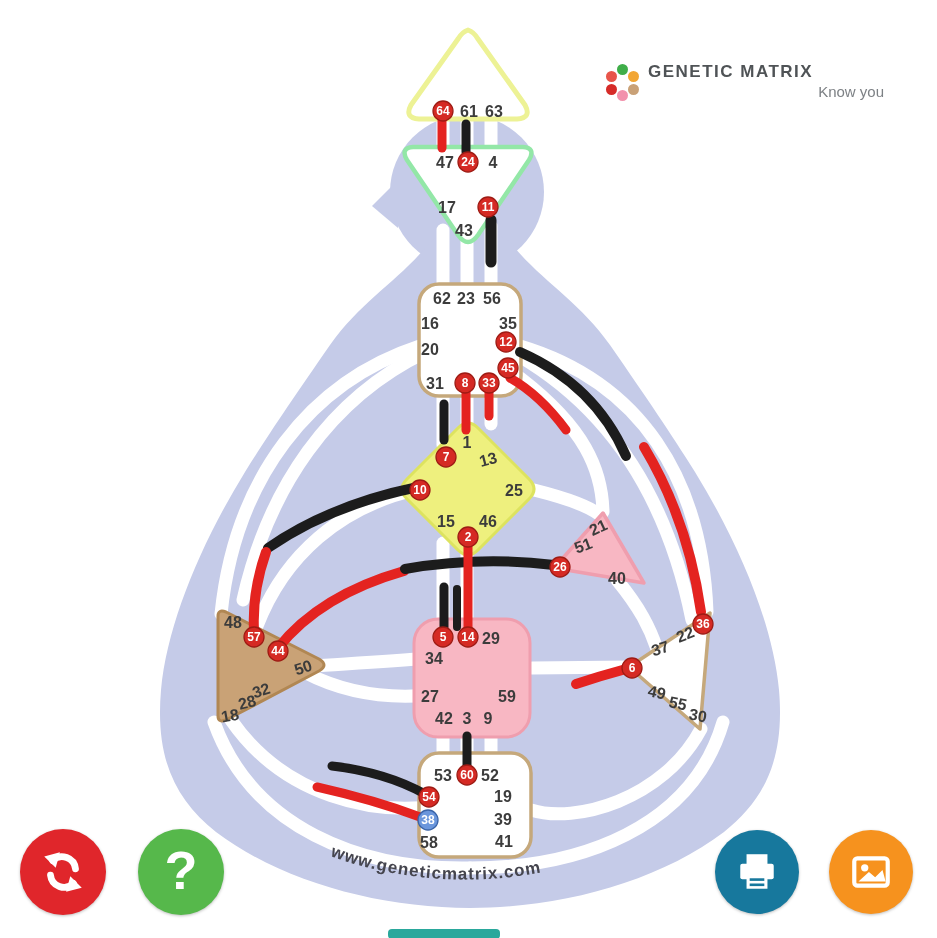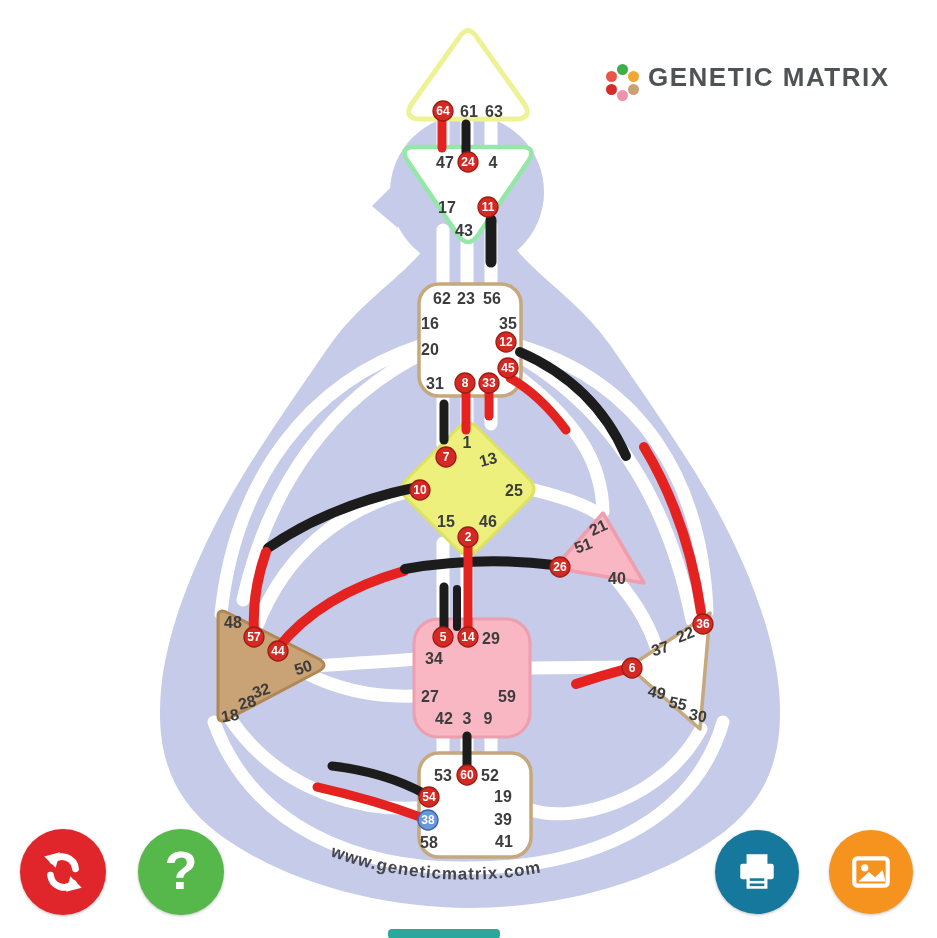--- a/index.html
+++ b/index.html
@@ -6,21 +6,21 @@
   body{
     width:937px;height:938px;background:#ffffff;position:relative;overflow:hidden;
     font-family:"Liberation Sans", sans-serif;
   }
   svg text{font-family:"Liberation Sans", sans-serif;}
   .stage{position:absolute;inset:0;}
   
   .logo{position:absolute;top:62px;left:598px;width:290px;}
   .logo-mark{position:absolute;left:6px;top:2px;width:36px;height:36px;}
   .logo-mark i{position:absolute;width:11px;height:11px;border-radius:50%;display:block;}
-  .logo-title{margin-left:50px;font-size:26px;font-weight:bold;color:#4f5356;letter-spacing:1.5px;white-space:nowrap;}
+  .logo-title{margin-left:50px;font-size:17px;font-weight:bold;color:#4f5356;letter-spacing:1.5px;white-space:nowrap;}
   .logo-tagline{margin-left:50px;text-align:right;font-size:15px;color:#7d8185;margin-top:1px;padding-right:4px;}
   
   .circle-btn{position:absolute;border-radius:50%;display:flex;align-items:center;justify-content:center;
     box-shadow:0 1px 3px rgba(0,0,0,.25);cursor:pointer;}
   .btn-lg{width:86px;height:86px;}
   .btn-md{width:84px;height:84px;}
   .qmark{color:#fff;font-size:54px;font-weight:bold;line-height:1;transform:translateY(-2px);}
 </style>
 </head>
 <body>
@@ -335,20 +335,21 @@
   <div class="logo">
     <div class="logo-mark" id="logo-mark">
         <i style="background: rgb(63, 174, 73); left: 13px; top: 0px;"></i>
         <i style="background: rgb(242, 166, 52); left: 24.2583px; top: 6.5px;"></i>
         <i style="background: rgb(201, 161, 119); left: 24.2583px; top: 19.5px;"></i>
         <i style="background: rgb(242, 145, 172); left: 13px; top: 26px;"></i>
         <i style="background: rgb(214, 43, 40); left: 1.74167px; top: 19.5px;"></i>
         <i style="background: rgb(232, 85, 74); left: 1.74167px; top: 6.5px;"></i>
       </div>
     <div class="logo-title">GENETIC MATRIX</div>
+    <div class="logo-tagline">Know you</div>
   </div>
 
   
   <div class="circle-btn btn-lg" id="btn-refresh" style="left: 20px; top: 829px; background: rgb(224, 38, 43);">
     <svg width="50" height="50" viewBox="0 0 48 48">
       <g stroke="#ffffff" stroke-width="6.5" fill="none" stroke-linecap="round">
         <path d="M36,21 A13,13 0 0 0 14,13"></path>
         <path d="M12,27 A13,13 0 0 0 34,35"></path>
       </g>
       <polygon points="6,9 21,5 17,20" fill="#ffffff"></polygon>

